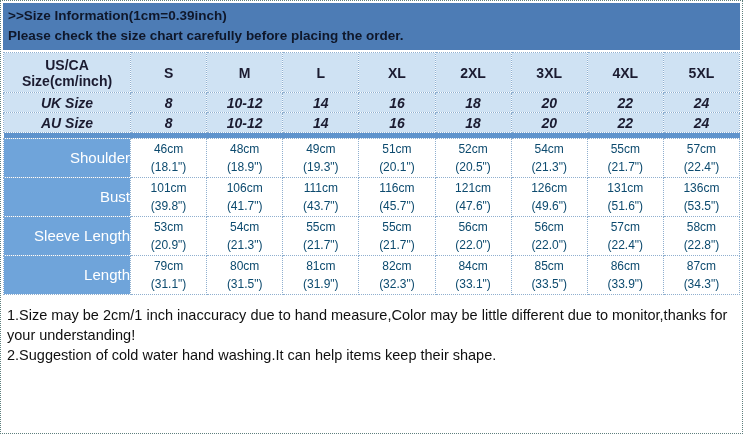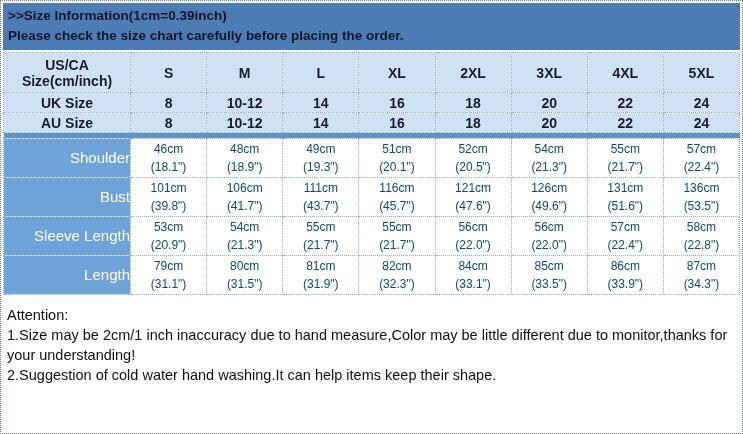--- a/index.html
+++ b/index.html
@@ -35,21 +35,21 @@
     vertical-align: middle;
     overflow: hidden;
   }
   tr.hdr td {
     background: #cfe2f3;
     color: #1b1b30;
     font-weight: bold;
     font-size: 14px;
   }
   tr.row-corner { height: 40px; padding-left: 28px; }
-  tr.row-uk, tr.row-au { height: 20px; }
+  tr.row-uk, tr.row-au { height: 20px; font-style: italic; }
   .pre { white-space: pre-line; }
   tr.sep td {
     background: #5e93cc;
     border-left: none;
     border-right: none;
     border-top: 1px dotted #8fafcf;
     border-bottom: none;
     height: 5px;
     line-height: 5px;
     font-size: 1px;
@@ -217,18 +217,17 @@
 (33.5")</td>
         <td class="pre">86cm
 (33.9")</td>
         <td class="pre">87cm
 (34.3")</td>
       </tr>
     </tbody>
   </table>
 
   <div class="attention">
-    <div>Attention:</div>
     <div>1.Size may be 2cm/1 inch inaccuracy due to hand measure,Color may be little different due to monitor,thanks for your understanding!</div>
     <div>2.Suggestion of cold water hand washing.It can help items keep their shape.</div>
   </div>
 
 </div>
 
 </body></html>

